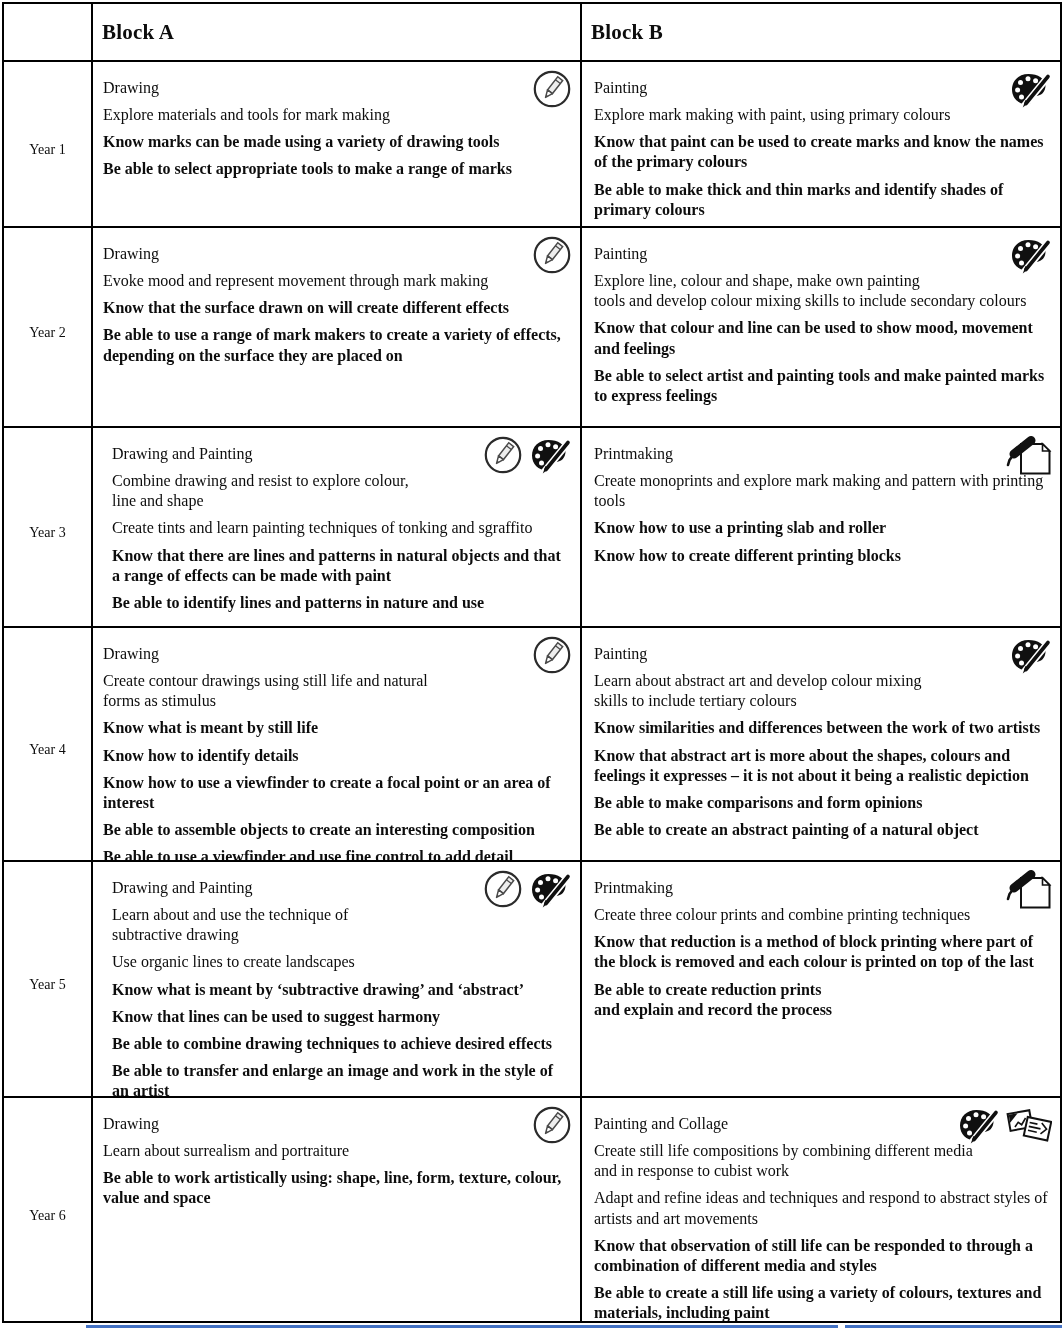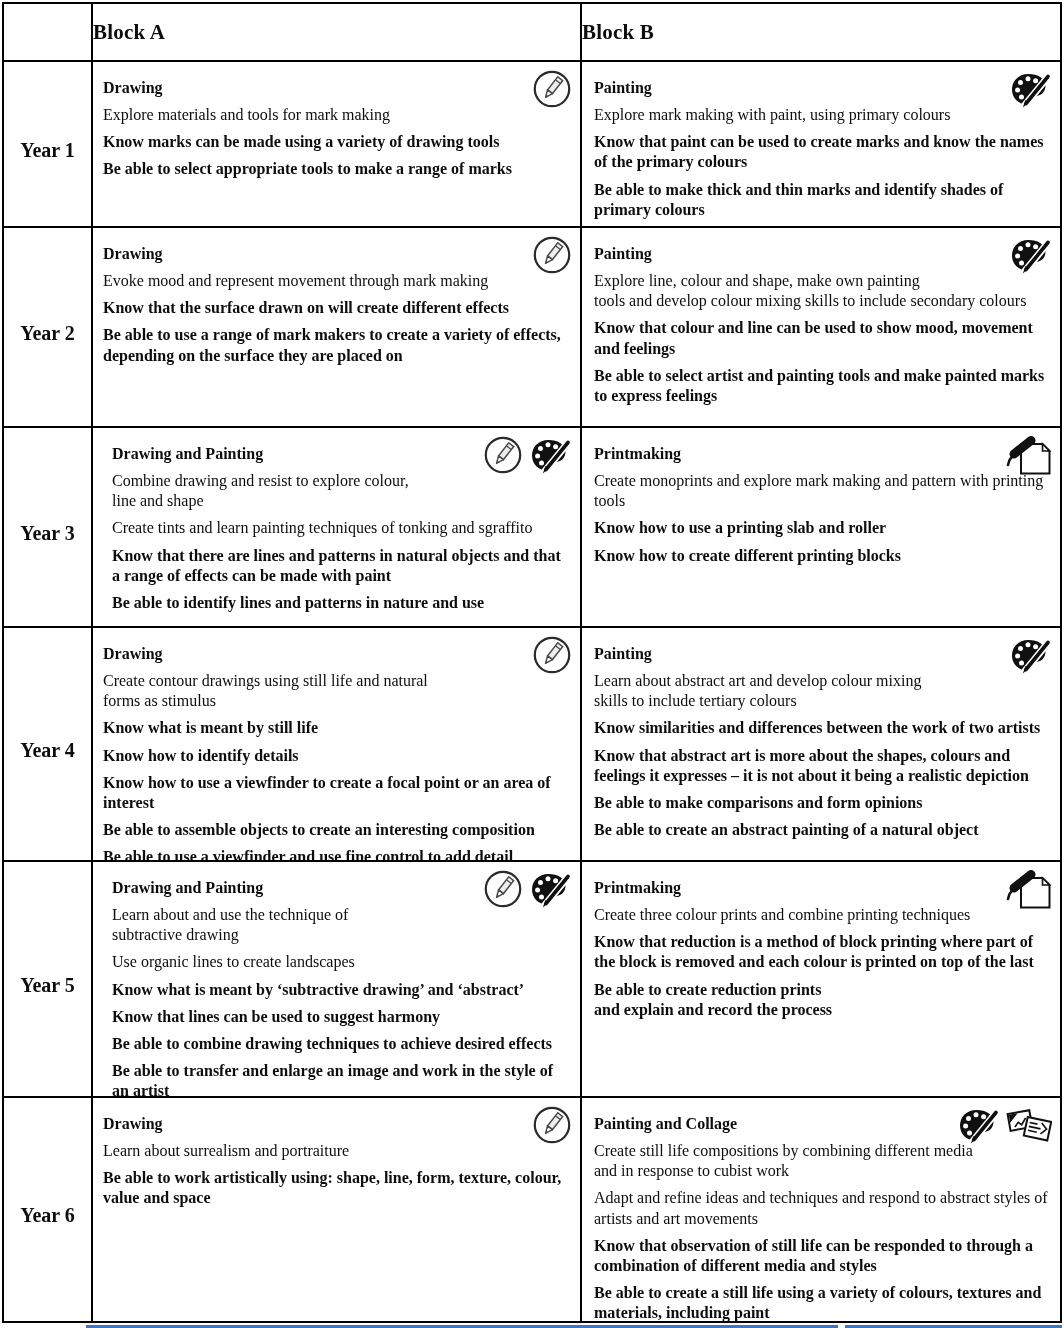--- a/index.html
+++ b/index.html
@@ -20,35 +20,36 @@
     display:grid;
     grid-template-columns:87px 489px 1fr;
     border-bottom:2px solid #000;
   }
   #rows .trow:last-child{border-bottom:0}
   .thead{height:58px}
   .cell{position:relative;overflow:hidden;background:#fff}
   .cell + .cell{border-left:2px solid #000}
   .head-label{
     display:flex;align-items:center;
+    padding-left:9px;
     font-weight:700;font-size:21px;letter-spacing:.2px;
   }
   .year-cell{
     display:flex;align-items:center;justify-content:center;
-    font-weight:700;font-size:20px;margin-top:12px;
+    font-weight:400;font-size:14px;margin-top:12px;
   }
   .content-cell{
     padding:16px 12px 6px 10px;
     font-size:16px;line-height:1.26;
   }
   .col-b.content-cell{padding-left:12px}
   
   #rows .trow:nth-child(3) .col-a,
   #rows .trow:nth-child(5) .col-a{padding-left:19px}
-  .cell-title{font-weight:700;margin-bottom:7px}
+  .cell-title{font-weight:400;margin-bottom:7px}
   .objective{font-weight:400;margin-bottom:7px;white-space:pre-line}
   .point{font-weight:700;margin-bottom:7px;white-space:pre-line}
   .icons{
     position:absolute;top:7px;right:8px;
     display:flex;gap:6px;align-items:flex-start;
   }
   .icon{display:inline-block;line-height:0}
   .blue-edge{position:absolute;top:1325px;height:3px}
 </style>
 </head>

